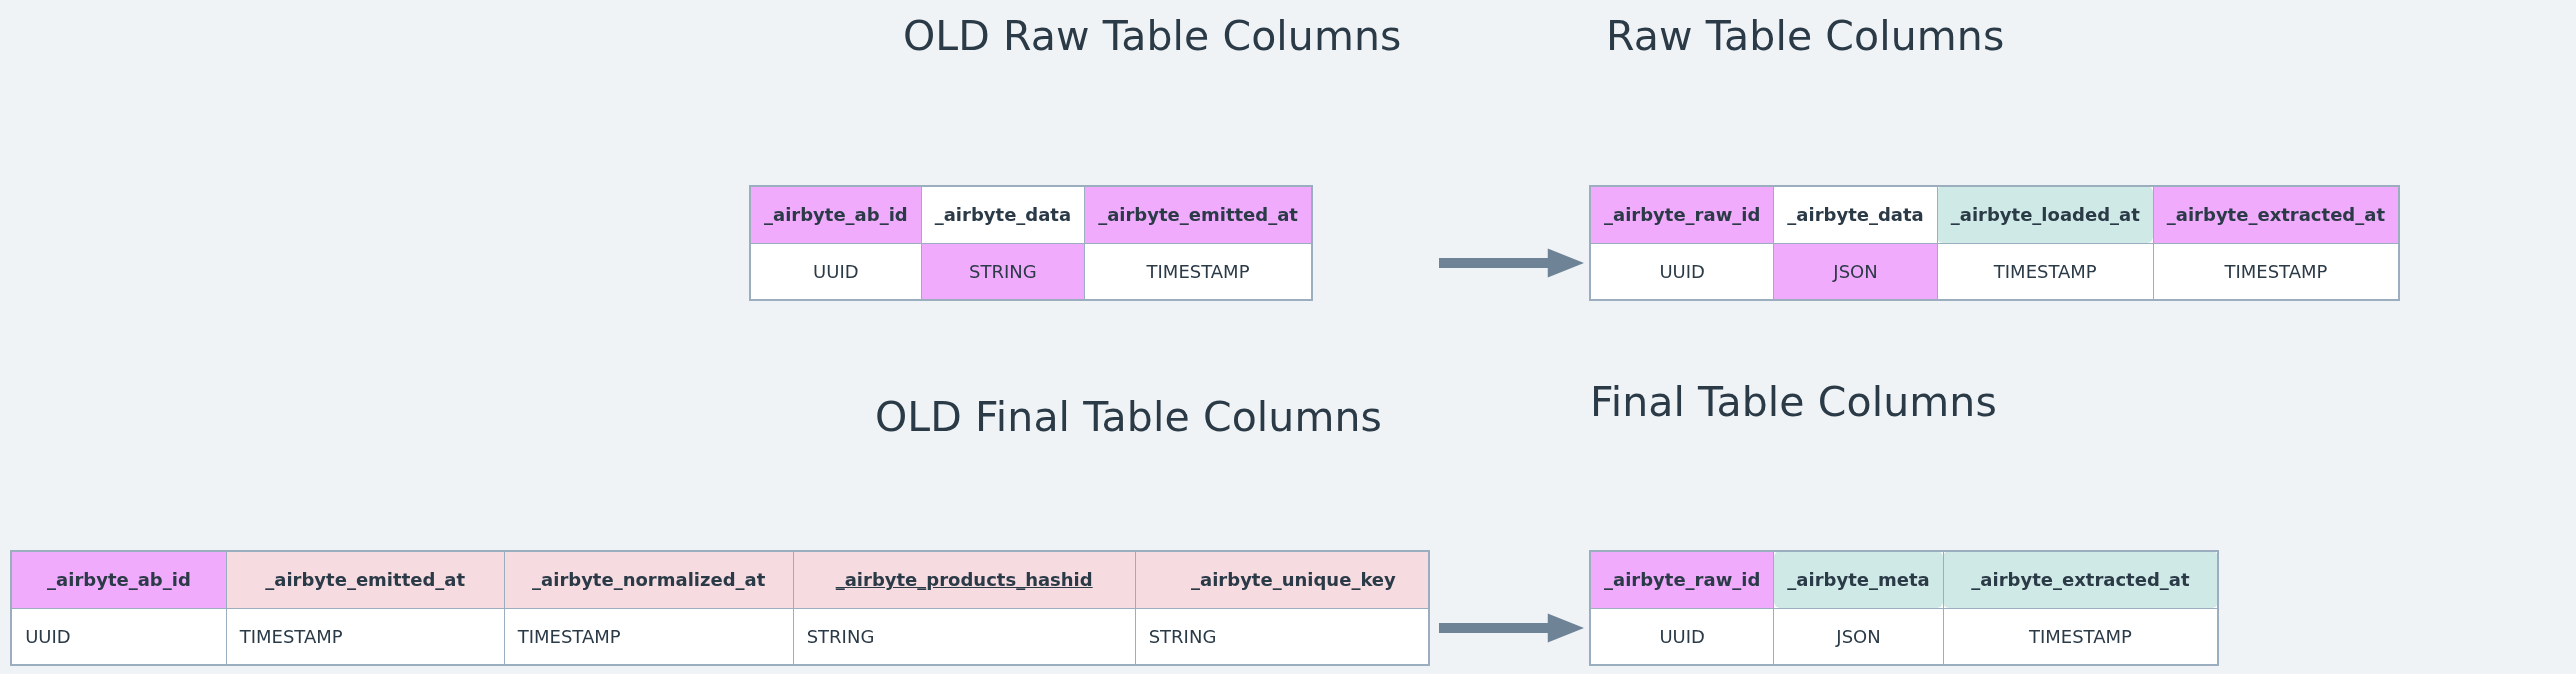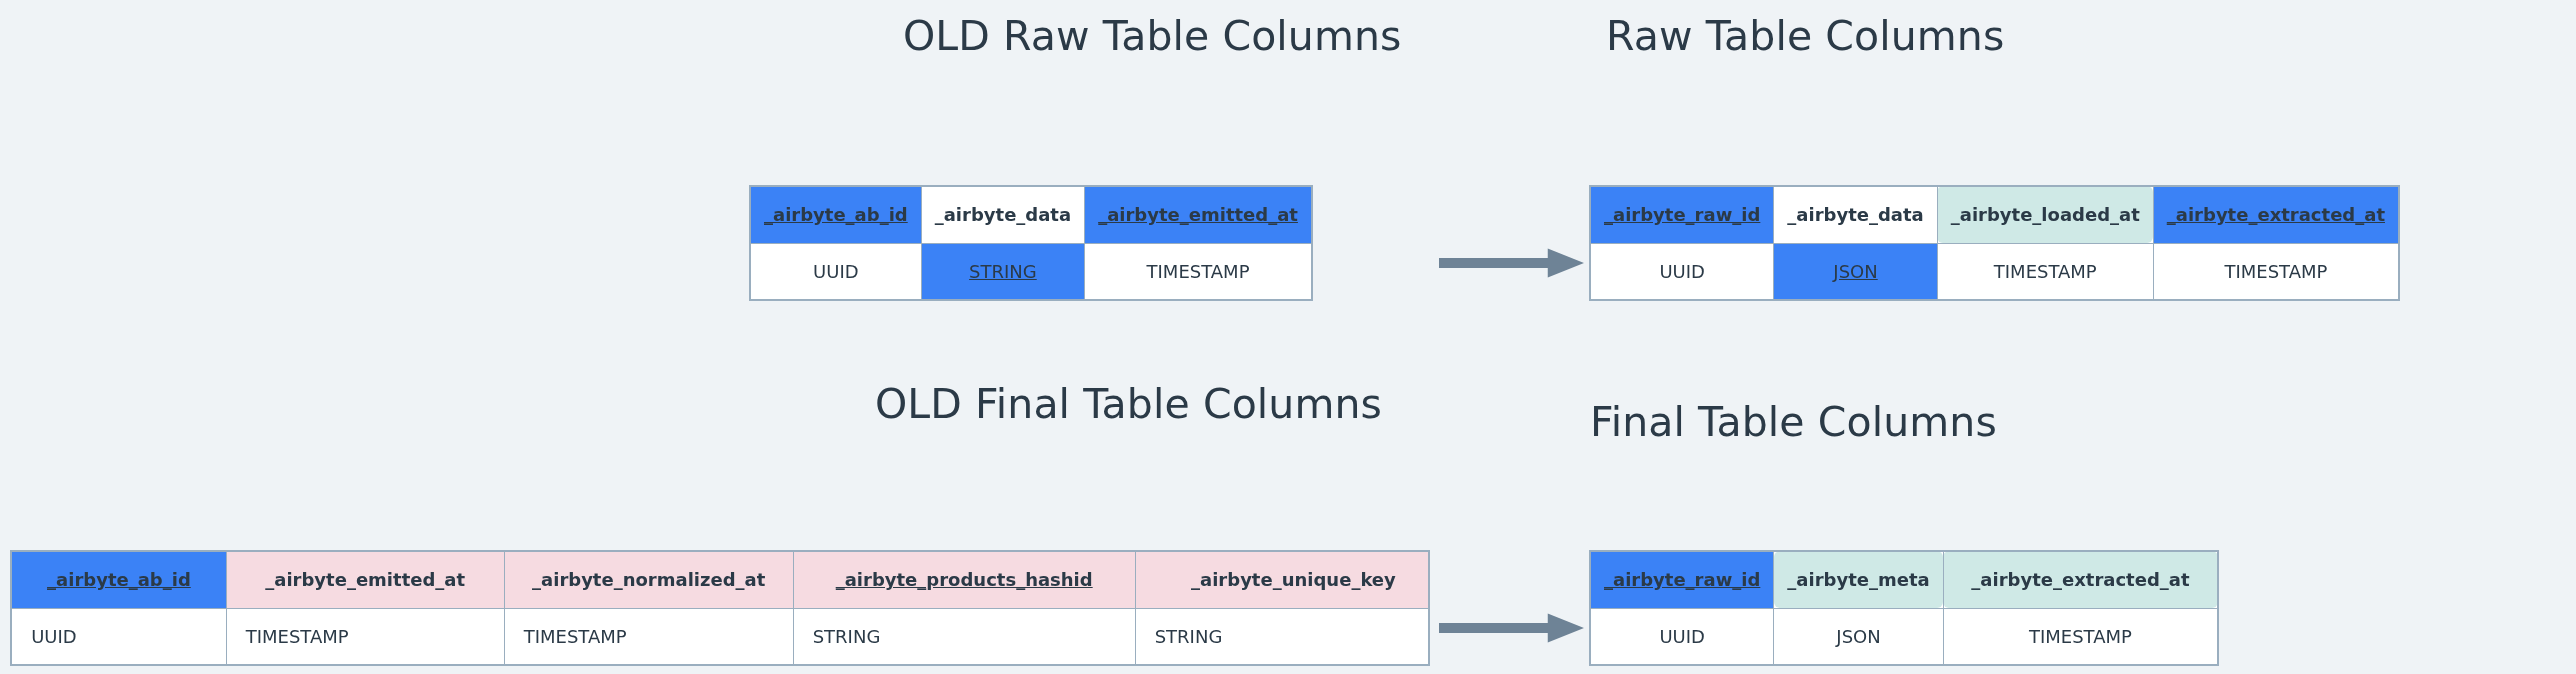--- a/index.html
+++ b/index.html
@@ -25,22 +25,22 @@
     color: #2b3a47;
     font-size: 41px;
     font-weight: 400;
     letter-spacing: 0.1px;
     white-space: nowrap;
     font-family: "DejaVu Sans", sans-serif;
   }
 
   #title-old-raw   { left: 903px; top: 11.6px; }
   #title-new-raw   { left: 1606px; top: 11.6px; }
-  #title-old-final { left: 875px; top: 380px; text-align: right; }
-  #title-new-final { left: 1590px; top: 378px; margin-top: 20px; }
+  #title-old-final { left: 875px; top: 393px; text-align: right; }
+  #title-new-final { left: 1590px; top: 378px; }
 
   
   .tbl {
     position: absolute;
     border-collapse: collapse;
     background: #ffffff;
     border: 2.9px solid #9aaebf;
     table-layout: fixed;
   }
   .tbl td {
@@ -54,25 +54,25 @@
     font-size: 18px;
     height: 57px;
     text-align: center;
     padding: 0 13px;
     white-space: nowrap;
   }
   .tbl .val {
     font-weight: 400;
     font-size: 18px;
     height: 57px;
-    padding: 0 19px;
+    padding: 0 13px;
     white-space: nowrap;
   }
 
-  .c-peach { background: #3b82f6; text-decoration: underline; }
+  .c-peach { background: #f0abfc; }
   .c-white { background: #ffffff; }
   .c-teal  { background: #cfe9e6; border-radius: 6px; }
   .c-pink  { background: #f6dbe1; }
 
   .align-center { text-align: center; }
   .align-left   { text-align: left; }
 
   
   #table-old-raw   { left: 749px; top: 185px; }
   #table-new-raw   { left: 1589px; top: 185px; }

